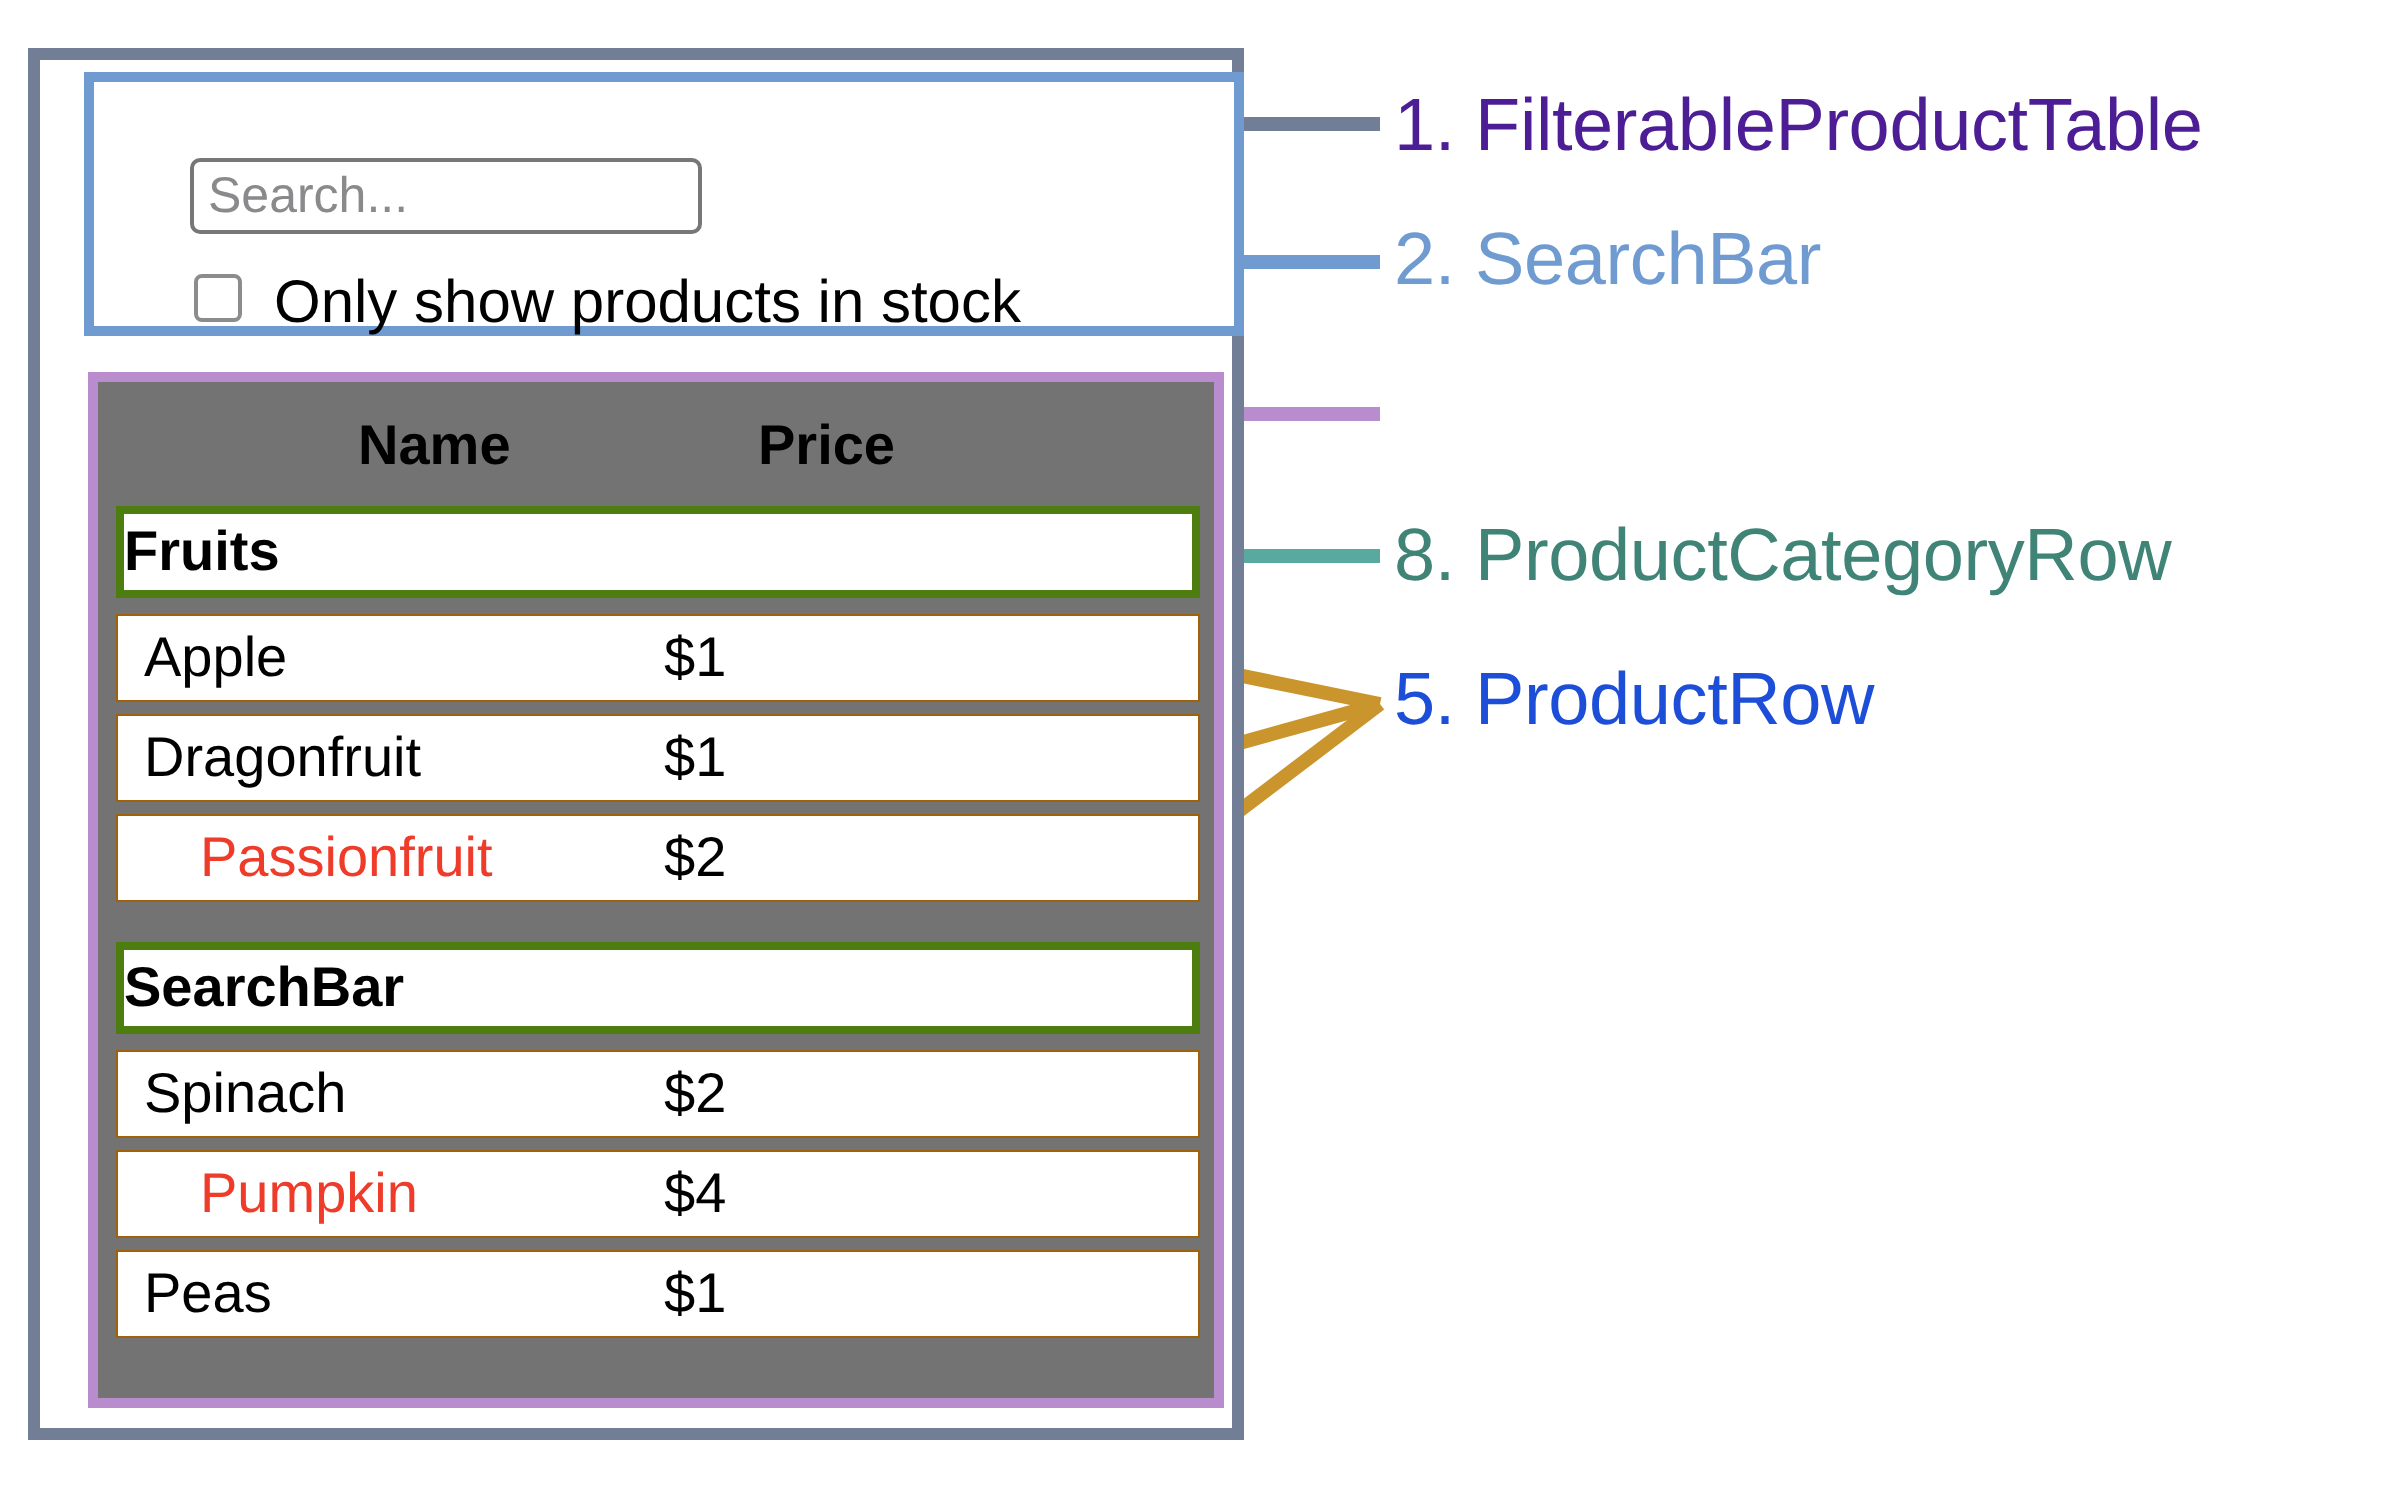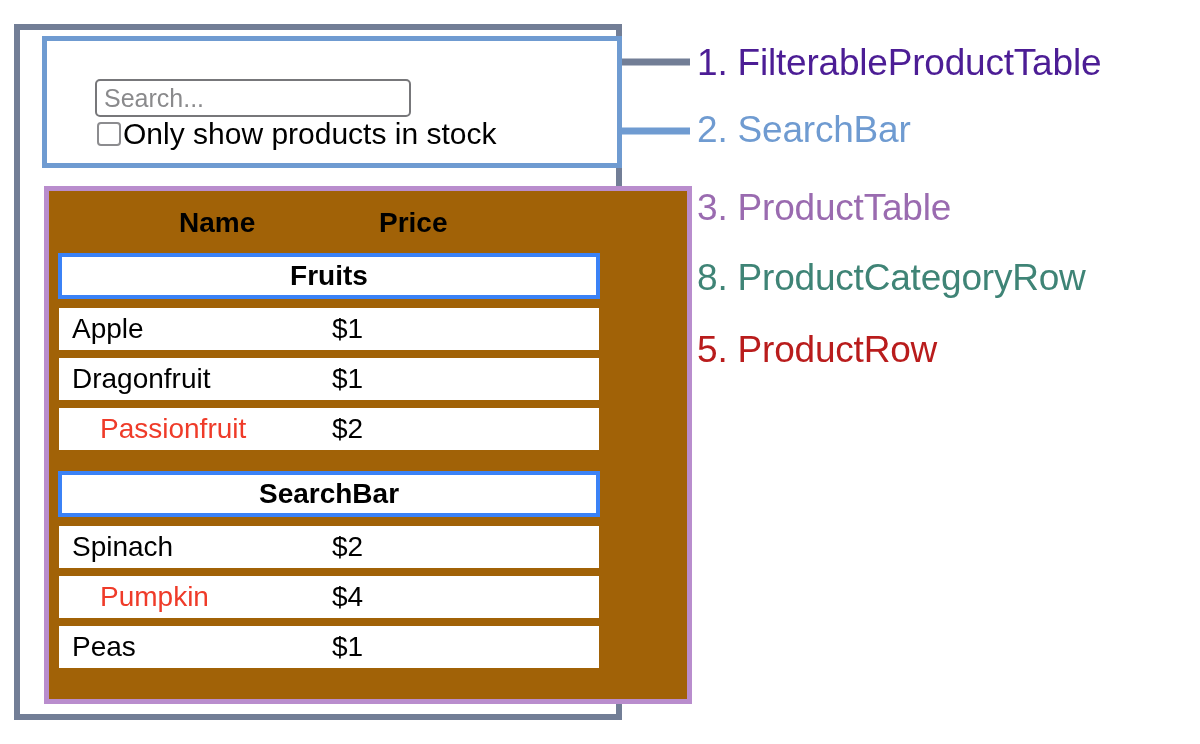--- a/index.html
+++ b/index.html
@@ -43,41 +43,41 @@
     width: 580px;
     height: 132px;
     border: 5px solid #6f9bd1;
     box-sizing: border-box;
     background: #ffffff;
   }
   .search-input {
     position: absolute;
     left: 48px;
     top: 38px;
-    width: 316px;
+    width: 256px;
     height: 38px;
     border: 2px solid #77777a;
     border-radius: 5px;
     box-sizing: border-box;
     background: #ffffff;
     font-family: "Liberation Sans", sans-serif;
     font-size: 25px;
     color: #8a8a8c;
     padding: 0 7px;
     line-height: 34px;
     white-space: nowrap;
     overflow: hidden;
   }
   .stock-row {
     position: absolute;
     left: 50px;
-    top: 78px;
+    top: 96px;
     display: flex;
-    align-items: center;
-    gap: 2px;
+    align-items: flex-start;
+    gap: 16px;
   }
   .checkbox-glyph {
     width: 24px;
     height: 24px;
     border: 2px solid #8c8c8f;
     border-radius: 4px;
     box-sizing: border-box;
     background: #ffffff;
     display: inline-block;
     flex: 0 0 auto;
@@ -88,25 +88,25 @@
     font-family: "Liberation Sans", sans-serif;
     line-height: 30px;
     white-space: nowrap;
   }
 
   
   .producttable-box {
     position: absolute;
     left: 44px;
     top: 186px;
-    width: 648px;
+    width: 568px;
     height: 518px;
     border: 5px solid #b98dcd;
     box-sizing: border-box;
-    background: #a16207;
+    background: #737373;
   }
 
   .table-head {
     position: absolute;
     left: 0;
     top: 12px;
     width: 100%;
     height: 46px;
   }
   .th {
@@ -122,28 +122,28 @@
 
   .rows-area {
     position: absolute;
     left: 9px;
     top: 62px;
     width: 542px;
   }
 
   .cat-row {
     box-sizing: border-box;
-    border: 4px solid #3b82f6;
+    border: 4px solid #4d7c0f;
     height: 46px;
     background: #ffffff;
     position: relative;
     margin-bottom: 8px;
     display: flex;
     align-items: center;
-    justify-content: center;
+    justify-content: flex-start;
   }
   .cat-row-label {
     font-size: 28px;
     font-weight: bold;
     color: #000000;
     line-height: 30px;
     white-space: nowrap;
   }
   .cat-row.spaced-top { margin-top: 20px; }
 
@@ -174,21 +174,21 @@
     font-size: 37px;
     line-height: 40px;
     white-space: nowrap;
     font-family: "Liberation Sans", sans-serif;
     letter-spacing: -0.2px;
   }
   .callout-1 { left: 697px; top: 43px;  color: #4c1d95; }
   .callout-2 { left: 697px; top: 110px; color: #6f9bd1; }
   .callout-3 { left: 697px; top: 188px; color: #9a6bb0; }
   .callout-4 { left: 697px; top: 258px; color: #3f8476; }
-  .callout-5 { left: 697px; top: 330px; color: #b91c1c; }
+  .callout-5 { left: 697px; top: 330px; color: #1d4ed8; }
 
   svg.leaders {
     position: absolute;
     left: 0; top: 0;
     width: 1200px;
     height: 744px;
     pointer-events: none;
   }
 </style>
 </head>
@@ -268,17 +268,16 @@
           <span class="prod-name">Peas</span>
           <span class="prod-price">$1</span>
         </div>
 
       </div>
     </div>
   </div>
 
   <div class="callout callout-1">1. FilterableProductTable</div>
   <div class="callout callout-2">2. SearchBar</div>
-  <div class="callout callout-3">3. ProductTable</div>
   <div class="callout callout-4">8. ProductCategoryRow</div>
   <div class="callout callout-5">5. ProductRow</div>
 
 </div>
 
 </body></html>

